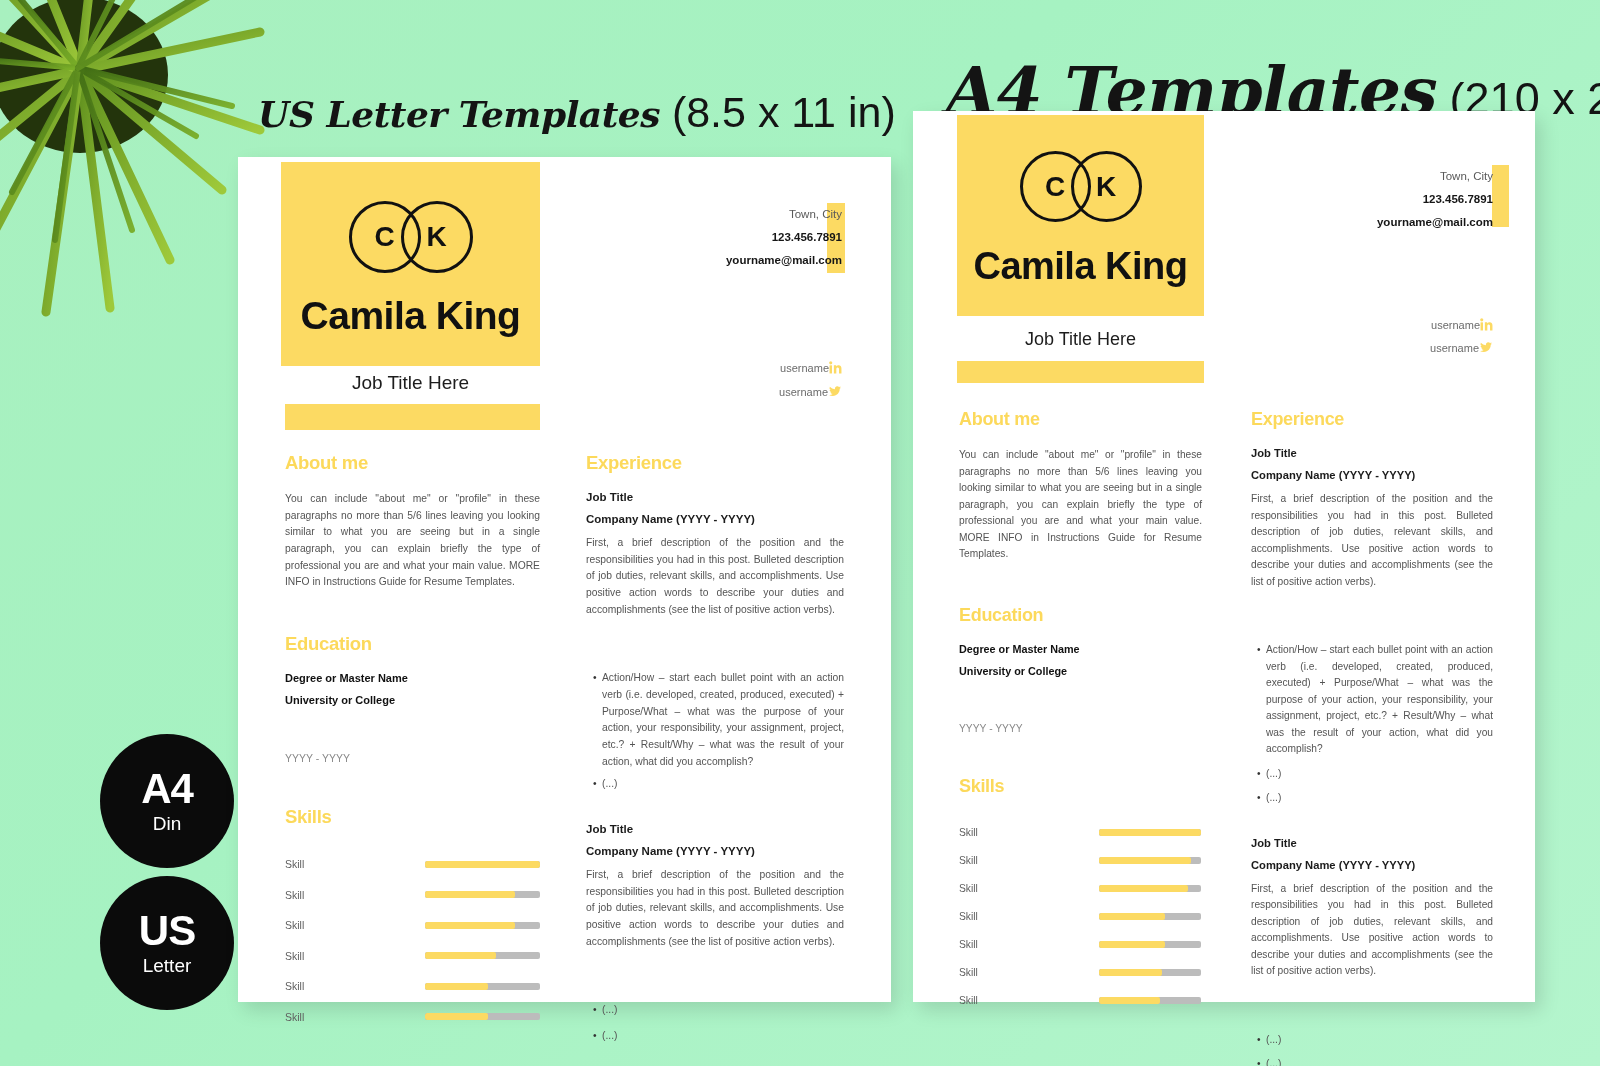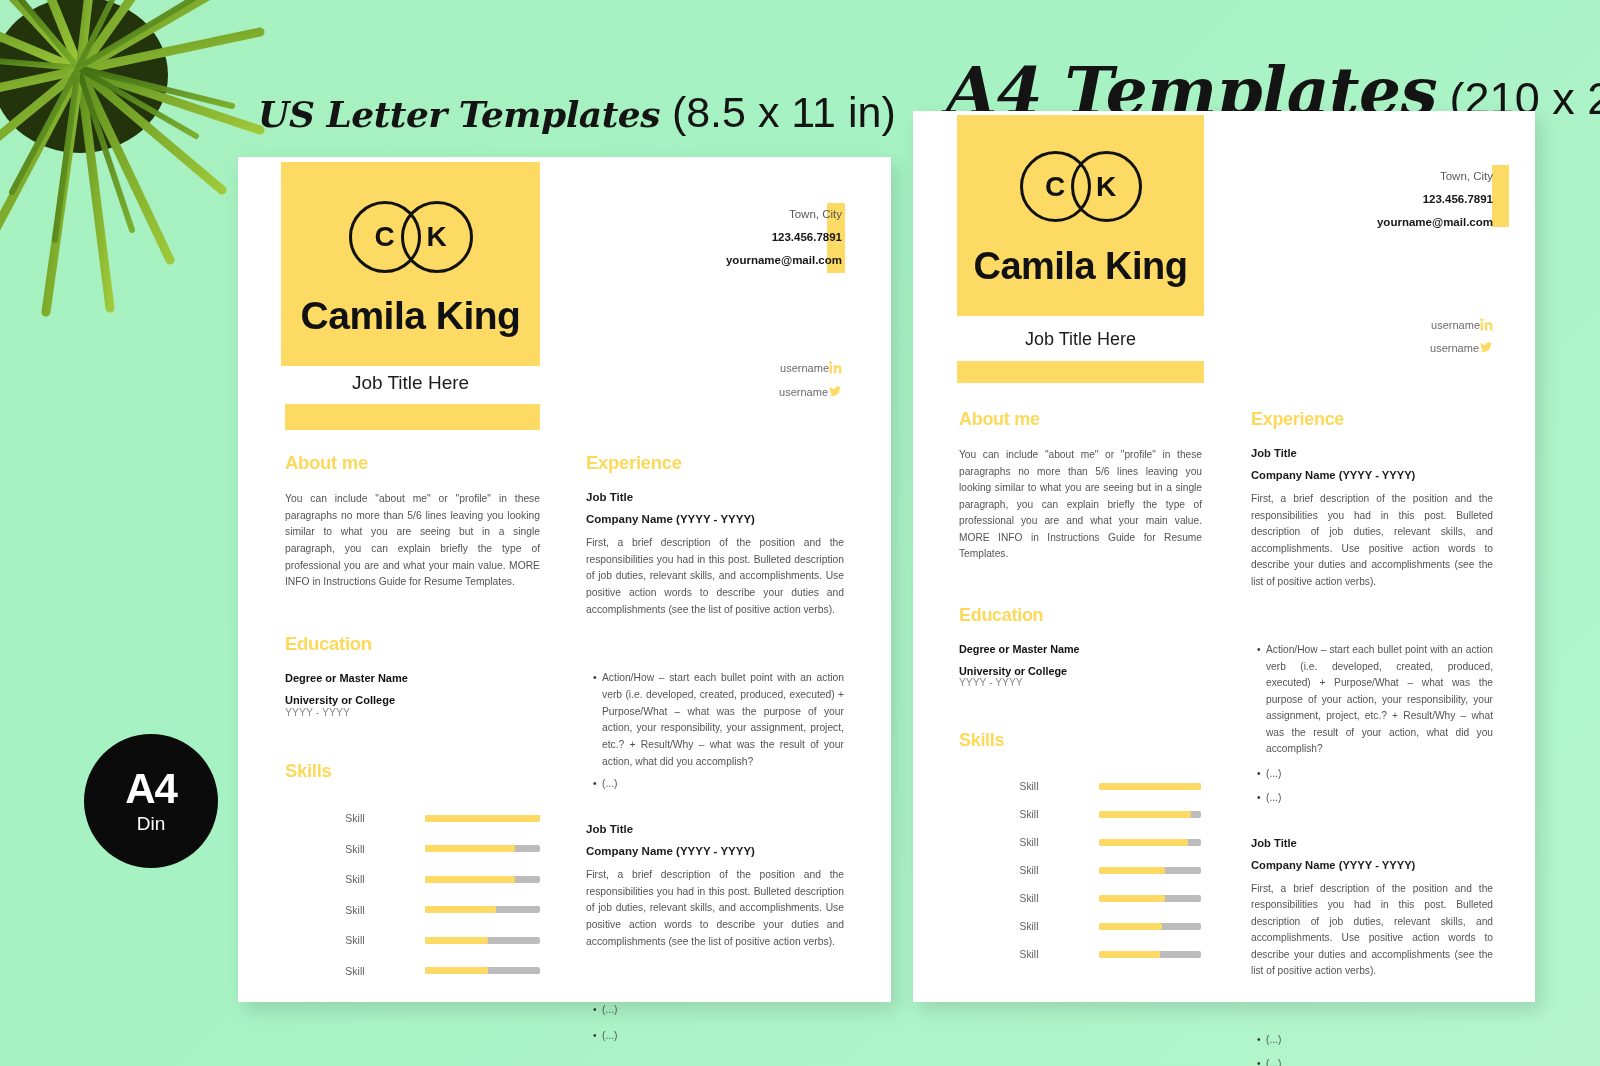--- a/index.html
+++ b/index.html
@@ -37,21 +37,21 @@
   #hdr-a4 .script { font-size: 66px; }
   #hdr-a4 .plain  { font-size: 45px; }
 
   
   #promo {
     position: absolute; left: 20px; top: 572px; width: 222px;
     text-align: center; font-size: 31px; line-height: 1.42;
     color: #1e1e1e; font-weight: 300;
     font-family: "Liberation Sans", sans-serif;
   }
-  .badges { position: absolute; left: 84px; top: 734px; }
+  .badges { position: absolute; left: 100px; top: 734px; }
   .badge {
     width: 134px; height: 134px; border-radius: 50%;
     background: #0b0b0b; color: #ffffff;
     display: flex; flex-direction: column;
     align-items: center; justify-content: center;
     margin-bottom: 8px;
   }
   .badge .big { font-size: 42px; font-weight: bold; line-height: 1; letter-spacing: -1px; }
   .badge .small { font-size: 19px; font-weight: 400; margin-top: 3px; }
 
@@ -92,32 +92,32 @@
   .socials { position: absolute; }
   .social-row { display: flex; align-items: center; justify-content: flex-end; }
   .social-row .uname { color: #6b6b6b; }
   .social-row .ic { color: #FCDA63; font-weight: bold; line-height: 1; }
 
   
   .sec-title { color: #FCD95B; font-weight: bold; letter-spacing: -0.3px; }
   .body-text { color: #545454; text-align: justify; }
   .bold-line { color: #111; font-weight: bold; }
   .sub-line  { color: #1b1b1b; font-weight: bold; }
-  .muted-line{ color: #8a8a8a; }
+  .muted-line{ color: #8a8a8a; margin-top: 46px; }
   ul.bullets { list-style: none; margin-top: 42px; }
   ul.bullets li {
     position: relative; color: #545454; text-align: justify;
   }
   ul.bullets li::before {
     content: "\2022"; position: absolute; left: -9px; color: #333;
   }
 
   
   .skill-row { display: flex; align-items: center; }
-  .skill-label { color: #5e5e5e; text-align: center; }
+  .skill-label { color: #5e5e5e; }
   .skill-track { background: #bcbcbc; border-radius: 2px; overflow: hidden; }
   .skill-fill  { background: #FCDA63; height: 100%; border-radius: 2px; }
 
   
   #page-us .brandbox { left: 43px; top: 5px; width: 259px; height: 204px; }
   #page-us .logo-wrap { top: 44px; left: 43px; width: 259px; }
   #page-us .logo { width: 124px; height: 72px; }
   #page-us .logo .circ { width: 72px; height: 72px; font-size: 28px; }
   #page-us .logo .c1 { left: 0; }
   #page-us .logo .c2 { left: 52px; }
@@ -225,20 +225,24 @@
   <div class="hdr" id="hdr-a4">
     <span class="script">A4 Templates</span><span class="plain"> (210 x 297 mm)</span>
   </div>
 
 
   <div class="badges">
     <div class="badge">
       <div class="big">A4</div>
       <div class="small">Din</div>
     </div>
+    <div class="badge">
+      <div class="big">US</div>
+      <div class="small">Letter</div>
+    </div>
   </div>
 
   <div class="page" id="page-us">
    <div class="pg-inner">
     <div class="brandbox"></div>
     <div class="logo-wrap">
       <div class="logo">
         <div class="circ c1">C</div>
         <div class="circ c2">K</div>
       </div>

